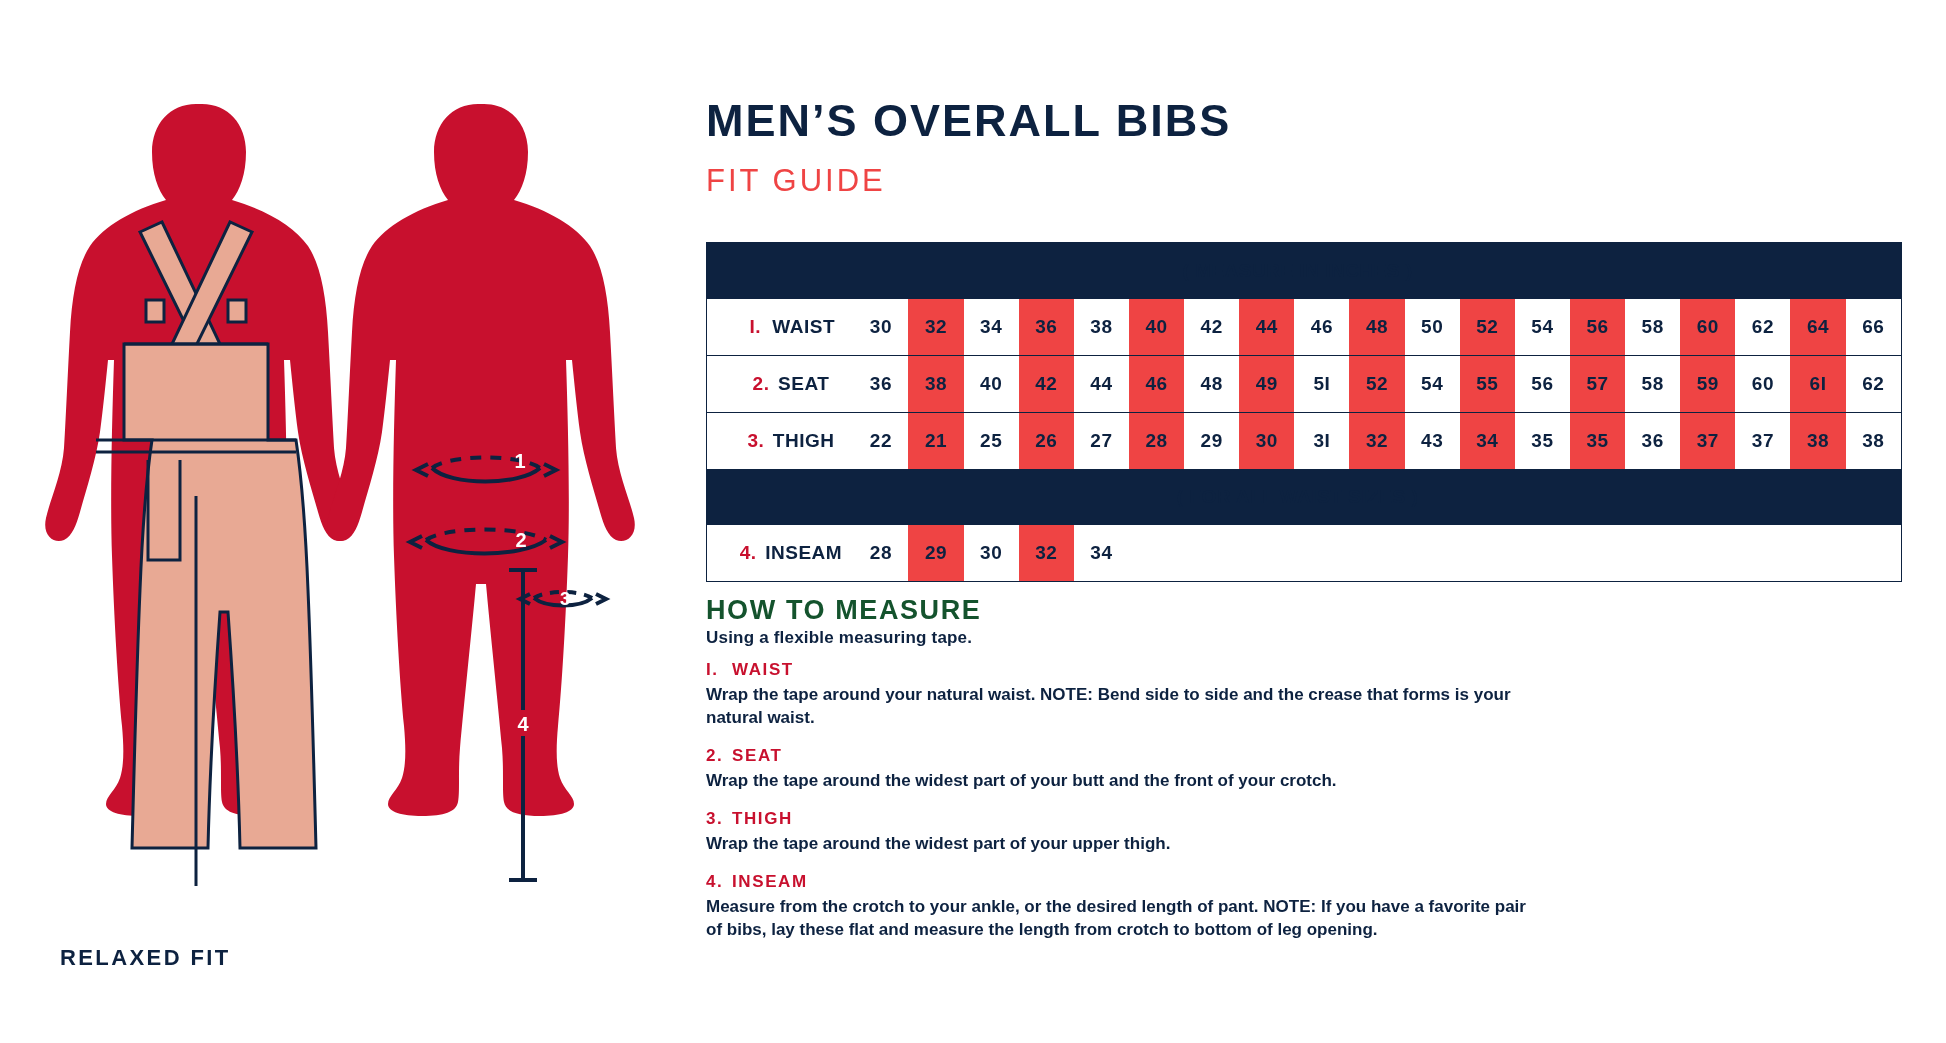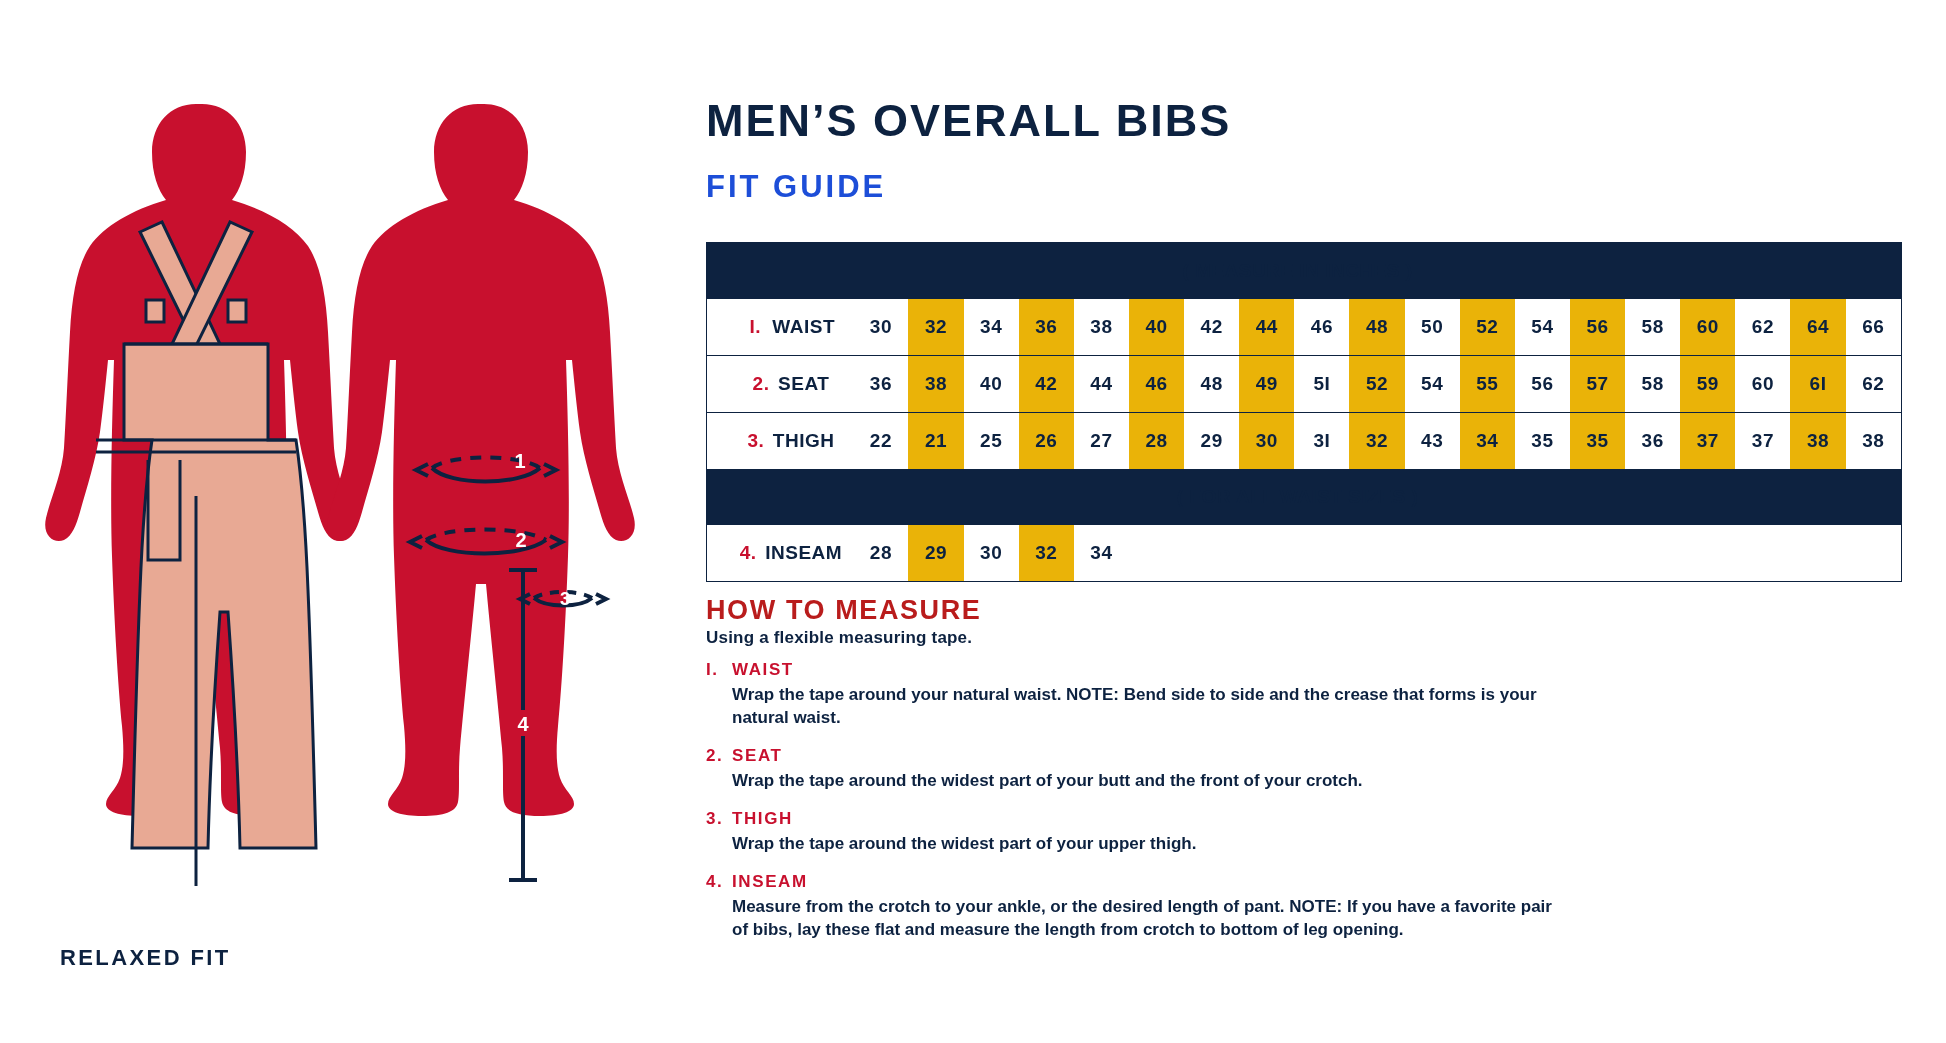--- a/index.html
+++ b/index.html
@@ -54,25 +54,25 @@
     top: 98px;
     font-size: 45px;
     font-weight: bold;
     letter-spacing: 2px;
     color: #0d2240;
     line-height: 1;
   }
   .subtitle {
     position: absolute;
     left: 0;
-    top: 171px;
+    top: 165px;
     font-size: 31px;
-    font-weight: bold;
+    font-weight: normal;
     letter-spacing: 3px;
-    color: #1d4ed8;
+    color: #ef4444;
     line-height: 1;
   }
 
   
   .table-wrap {
     position: absolute;
     left: 0;
     top: 242px;
     width: 1196px;
     border: 1px solid #0d2240;
@@ -115,38 +115,38 @@
     font-weight: bold;
     width: 146px;
     border-right: 1px solid #0d2240;
   }
   td.rowlabel .num {
     display: inline-block;
     width: 34px;
     color: #c8102e;
   }
   tr.data td.cell.alt {
-    background: #eab308;
+    background: #ef4444;
   }
   tr.data.sep td {
     border-bottom: 1px solid #0d2240;
   }
   tr.data td.blank {
     background: #ffffff;
   }
 
   
   .how-title {
     position: absolute;
     left: 0;
     top: 595px;
     font-size: 27px;
     font-weight: bold;
     letter-spacing: 1.6px;
-    color: #b91c1c;
+    color: #14532d;
   }
   .how-sub {
     position: absolute;
     left: 0;
     top: 628px;
     font-size: 17px;
     font-weight: bold;
     color: #0d2240;
     letter-spacing: 0.2px;
   }
@@ -162,21 +162,20 @@
     font-size: 17px;
     font-weight: bold;
     letter-spacing: 1.6px;
     margin-bottom: 4px;
   }
   .m-head .mnum {
     display: inline-block;
     width: 26px;
   }
   .m-body {
-    margin-left: 26px;
     font-size: 17px;
     font-weight: bold;
     color: #0d2240;
     line-height: 1.35;
     max-width: 840px;
   }
 </style>
 </head>
 <body>
 

